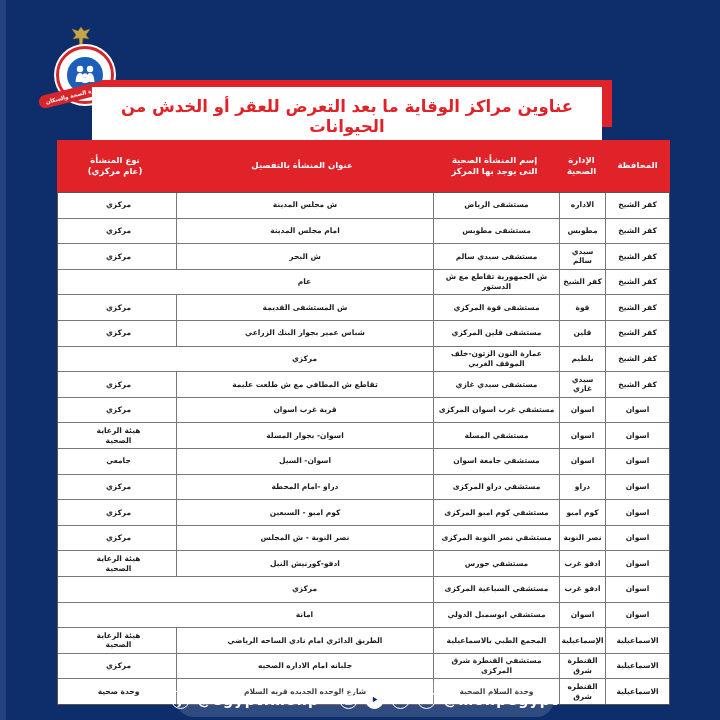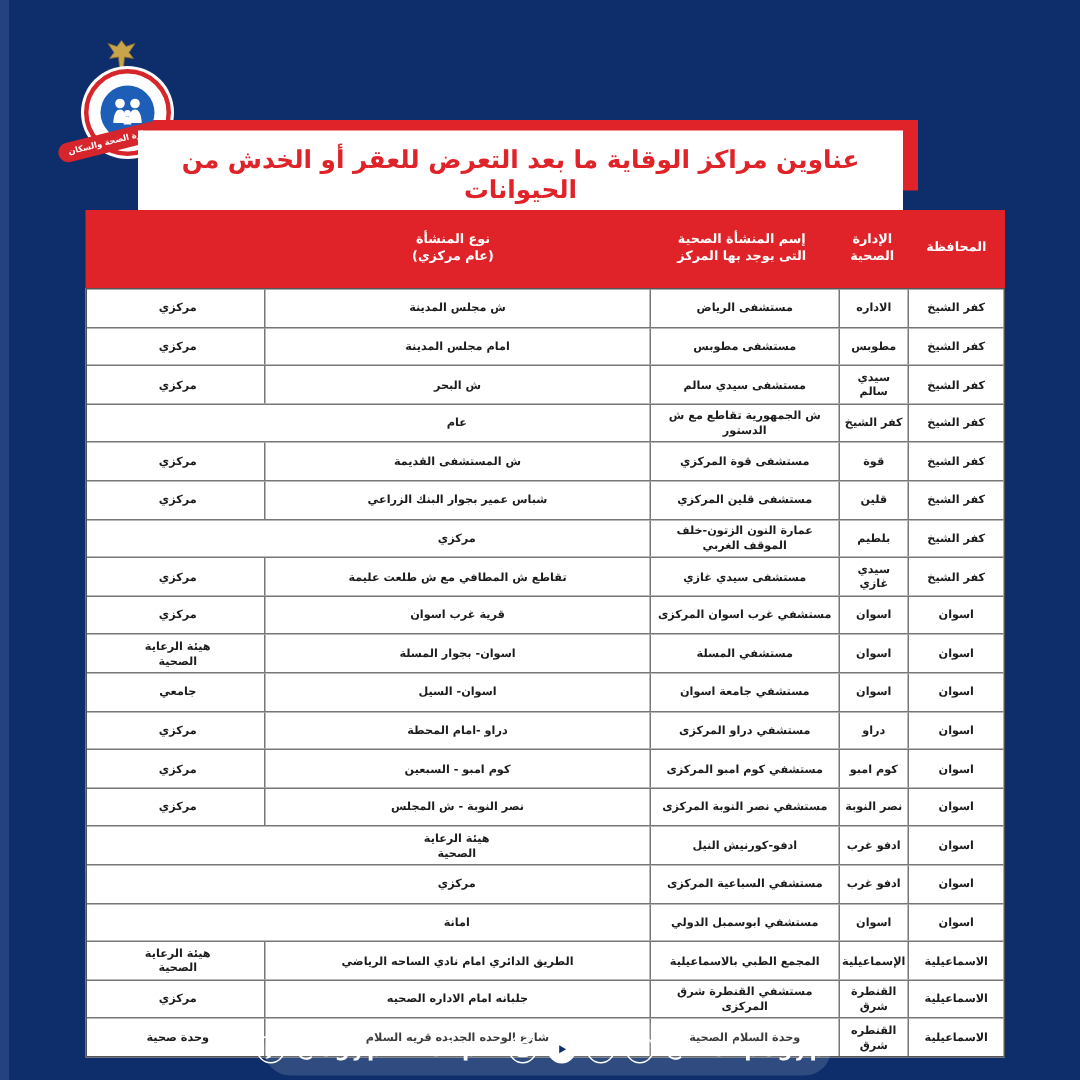--- a/index.html
+++ b/index.html
@@ -84,20 +84,23 @@
         <span>المحافظة</span>
       </div>
       <div class="hcell">
         <span>الإدارة الصحية</span>
       </div>
       <div class="hcell">
         <span>إسم المنشأة الصحية</span>
         <span>التى يوجد بها المركز</span>
       </div>
       <div class="hcell">
+        <span>عنوان المنشأة بالتفصيل</span>
+      </div>
+      <div class="hcell">
         <span>نوع المنشأة</span>
         <span>(عام مركزي)</span>
       </div>
     </div>
     <div class="tbody">
         <div class="trow">
           <div class="tcell">كفر الشيخ</div>
           <div class="tcell">الاداره</div>
           <div class="tcell">مستشفى الرياض</div>
           <div class="tcell">ش مجلس المدينة</div>
@@ -189,20 +192,21 @@
         <div class="trow">
           <div class="tcell">اسوان</div>
           <div class="tcell">نصر النوبة</div>
           <div class="tcell">مستشفي نصر النوبة المركزى</div>
           <div class="tcell">نصر النوبة - ش المجلس</div>
           <div class="tcell">مركزي</div>
         </div>
         <div class="trow">
           <div class="tcell">اسوان</div>
           <div class="tcell">ادفو غرب</div>
+          <div class="tcell">مستشفي حورس</div>
           <div class="tcell">ادفو-كورنيش النيل</div>
           <div class="tcell">هيئة الرعاية
 الصحية</div>
         </div>
         <div class="trow">
           <div class="tcell">اسوان</div>
           <div class="tcell">ادفو غرب</div>
           <div class="tcell">مستشفي السباعية المركزى</div>
           <div class="tcell">مركزي</div>
         </div>

